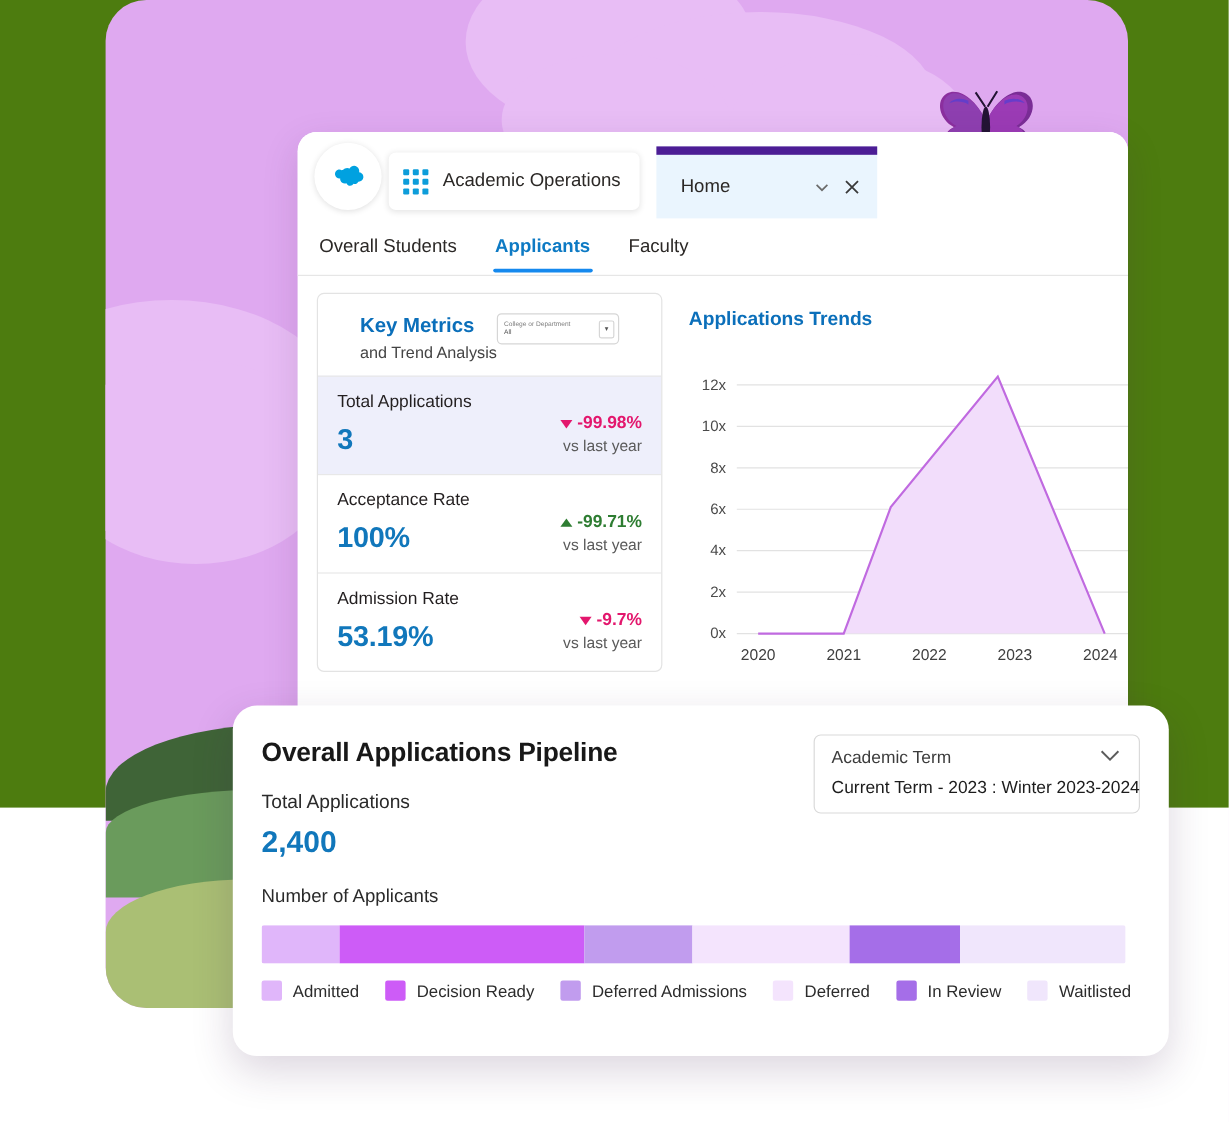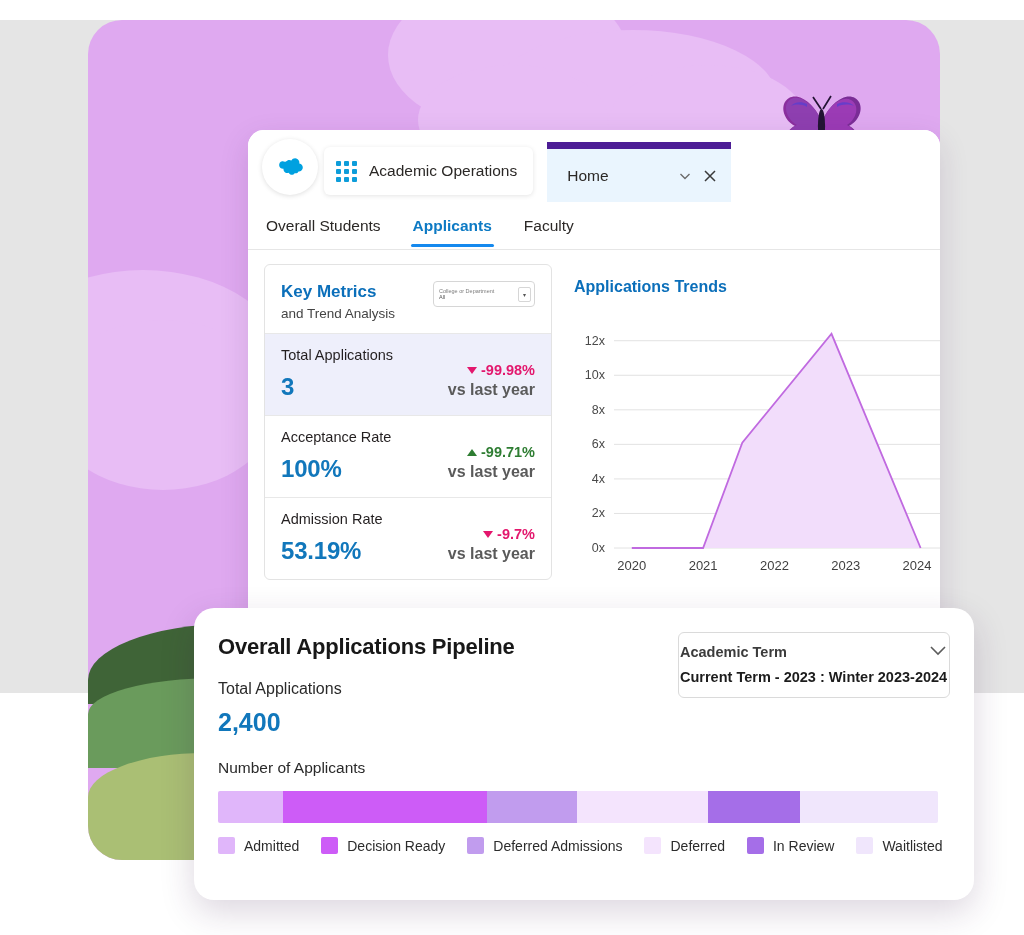--- a/index.html
+++ b/index.html
@@ -3,21 +3,21 @@
 <meta charset="utf-8">
 <title>Academic Operations Dashboard</title>
 <style>
   * { box-sizing: border-box; margin: 0; padding: 0; }
   html, body {
     width: 1024px; height: 935px;
     background: #ffffff;
     font-family: "Liberation Sans", sans-serif;
     overflow: hidden;
   }
-  #root { position: relative; width: 1024px; height: 673px; background:#e5e5e5;margin-top:20px; }
+  #root { position: relative; width: 1024px; height: 673px; background:#4d7c0f; }
 
   
   .backdrop {
     position: absolute; left: 88px; top: 0px;
     width: 852px; height: 840px;
     background: #dfa9f0;
     border-radius: 34px;
     overflow: hidden;
   }
   .cloud {
@@ -96,21 +96,21 @@
     height: 3px; background: #1589ee; border-radius: 2px;
   }
 
   .console-body { display: flex; gap: 18px; padding: 14px 16px 0 16px; }
 
   
   .metrics-card {
     width: 288px; background: #fff; border: 1px solid #e3e3e3;
     border-radius: 6px; overflow: hidden; flex: 0 0 auto;
   }
-  .metrics-head { padding: 16px 16px 12px; display: flex; justify-content: space-between; }
+  .metrics-head { padding: 16px 16px 12px; display: flex; justify-content: center; }
   .metrics-title { font-size: 17px; font-weight: bold; color: #0b6fba; line-height: 1.25; }
   .metrics-sub { font-size: 13.5px; color: #444; margin-top: 4px; }
   .mini-select {
     width: 102px; height: 26px; border: 1px solid #d6d6d6; border-radius: 4px;
     display: flex; align-items: center; padding: 0 3px 0 5px; background: #fff;
   }
   .mini-select-text { flex:1; line-height: 1.15; }
   .mini-label { font-size: 5.5px; color: #7d7d7d; display: block; }
   .mini-value { font-size: 5.5px; color: #555; display: block; }
   .mini-caret {
@@ -125,21 +125,21 @@
   .metric-left { flex: 1; }
   .metric-name { font-size: 14.5px; color: #231f20; margin-bottom: 10px; }
   .metric-value { font-size: 24px; font-weight: bold; color: #1177bb; letter-spacing: -.2px; }
   .metric-right { text-align: right; padding-bottom: 2px; }
   .delta { font-size: 14.5px; font-weight: bold; display: flex; align-items: center; justify-content: flex-end; gap: 4px; }
   .delta.down { color: #e3176d; }
   .delta.up   { color: #2e7d32; }
   .tri { width: 0; height: 0; border-left: 5px solid transparent; border-right: 5px solid transparent; }
   .tri.d { border-top: 7px solid #e3176d; }
   .tri.u { border-bottom: 7px solid #2e7d32; }
-  .vs { font-size: 16px; color: #5a5a5a; margin-top: 3px; font-weight: bold; }
+  .vs { font-size: 13px; color: #5a5a5a; margin-top: 3px; }
 
   
   .chart-card { flex: 1; padding-top: 2px; }
   .chart-title { font-size: 16px; font-weight: bold; color: #0b6fba; margin: 12px 0 16px 4px; }
   .chart-wrap { position: relative; width: 376px; height: 268px; }
   .chart-svg { display: block; }
 
   
   .pipeline {
     position: absolute; left: 194px; top: 588px;
@@ -149,21 +149,21 @@
     padding: 26px 24px 20px 24px;
   }
   .pipeline-title { font-size: 22px; font-weight: bold; color: #181818; letter-spacing: -.2px; }
   .pipeline-sub { font-size: 16px; color: #2a2a2a; margin-top: 20px; }
   .pipeline-total { font-size: 25px; font-weight: bold; color: #1177bb; margin-top: 10px; }
   .pipeline-caption { font-size: 15.5px; color: #2a2a2a; margin-top: 22px; }
 
   .term-select {
     position: absolute; right: 24px; top: 24px;
     width: 272px; border: 1px solid #dadada; border-radius: 6px;
-    background: #fff; padding: 10px 1px 12px; font-weight: bold;
+    background: #fff; padding: 10px 14px 12px;
   }
   .term-row { display: flex; align-items: center; justify-content: space-between; }
   .term-label { font-size: 14.5px; color: #3c3c3c; }
   .term-value { font-size: 14.5px; color: #1c1c1c; margin-top: 8px; white-space: nowrap; }
 
   .stacked-bar {
     display: flex; height: 32px; margin-top: 14px;
     width: 720px; border-radius: 2px; overflow: hidden;
   }
   .seg { height: 100%; }

